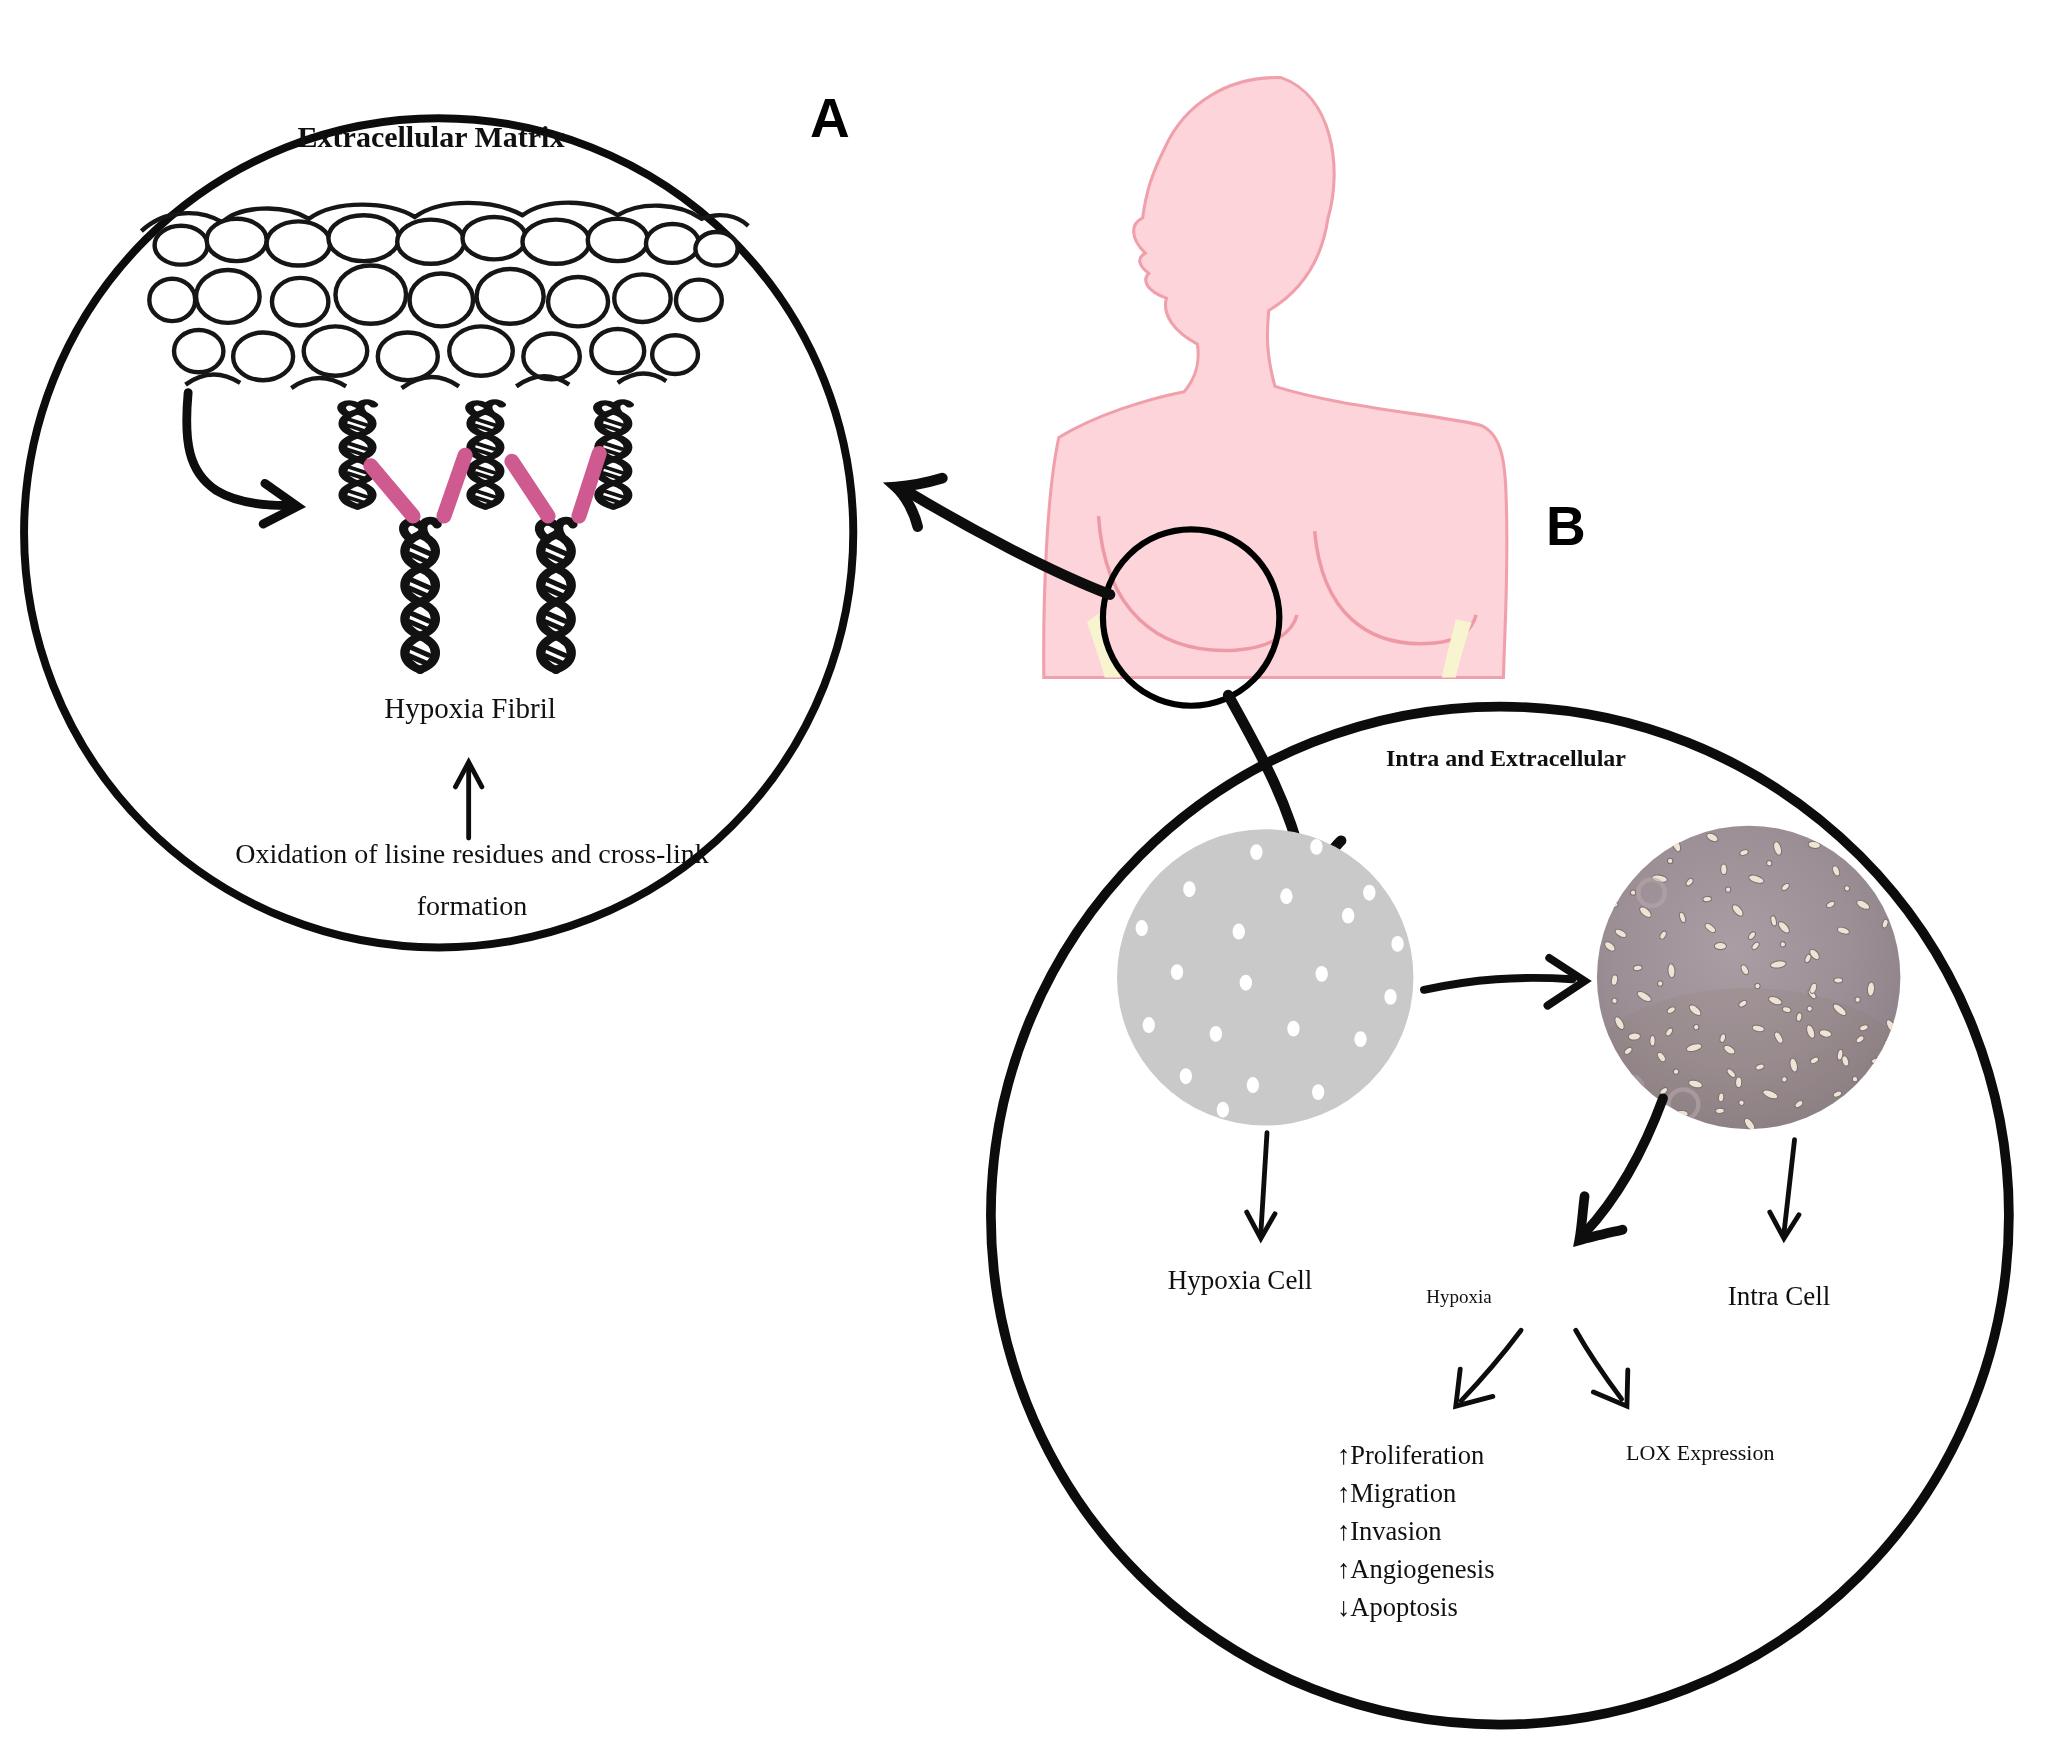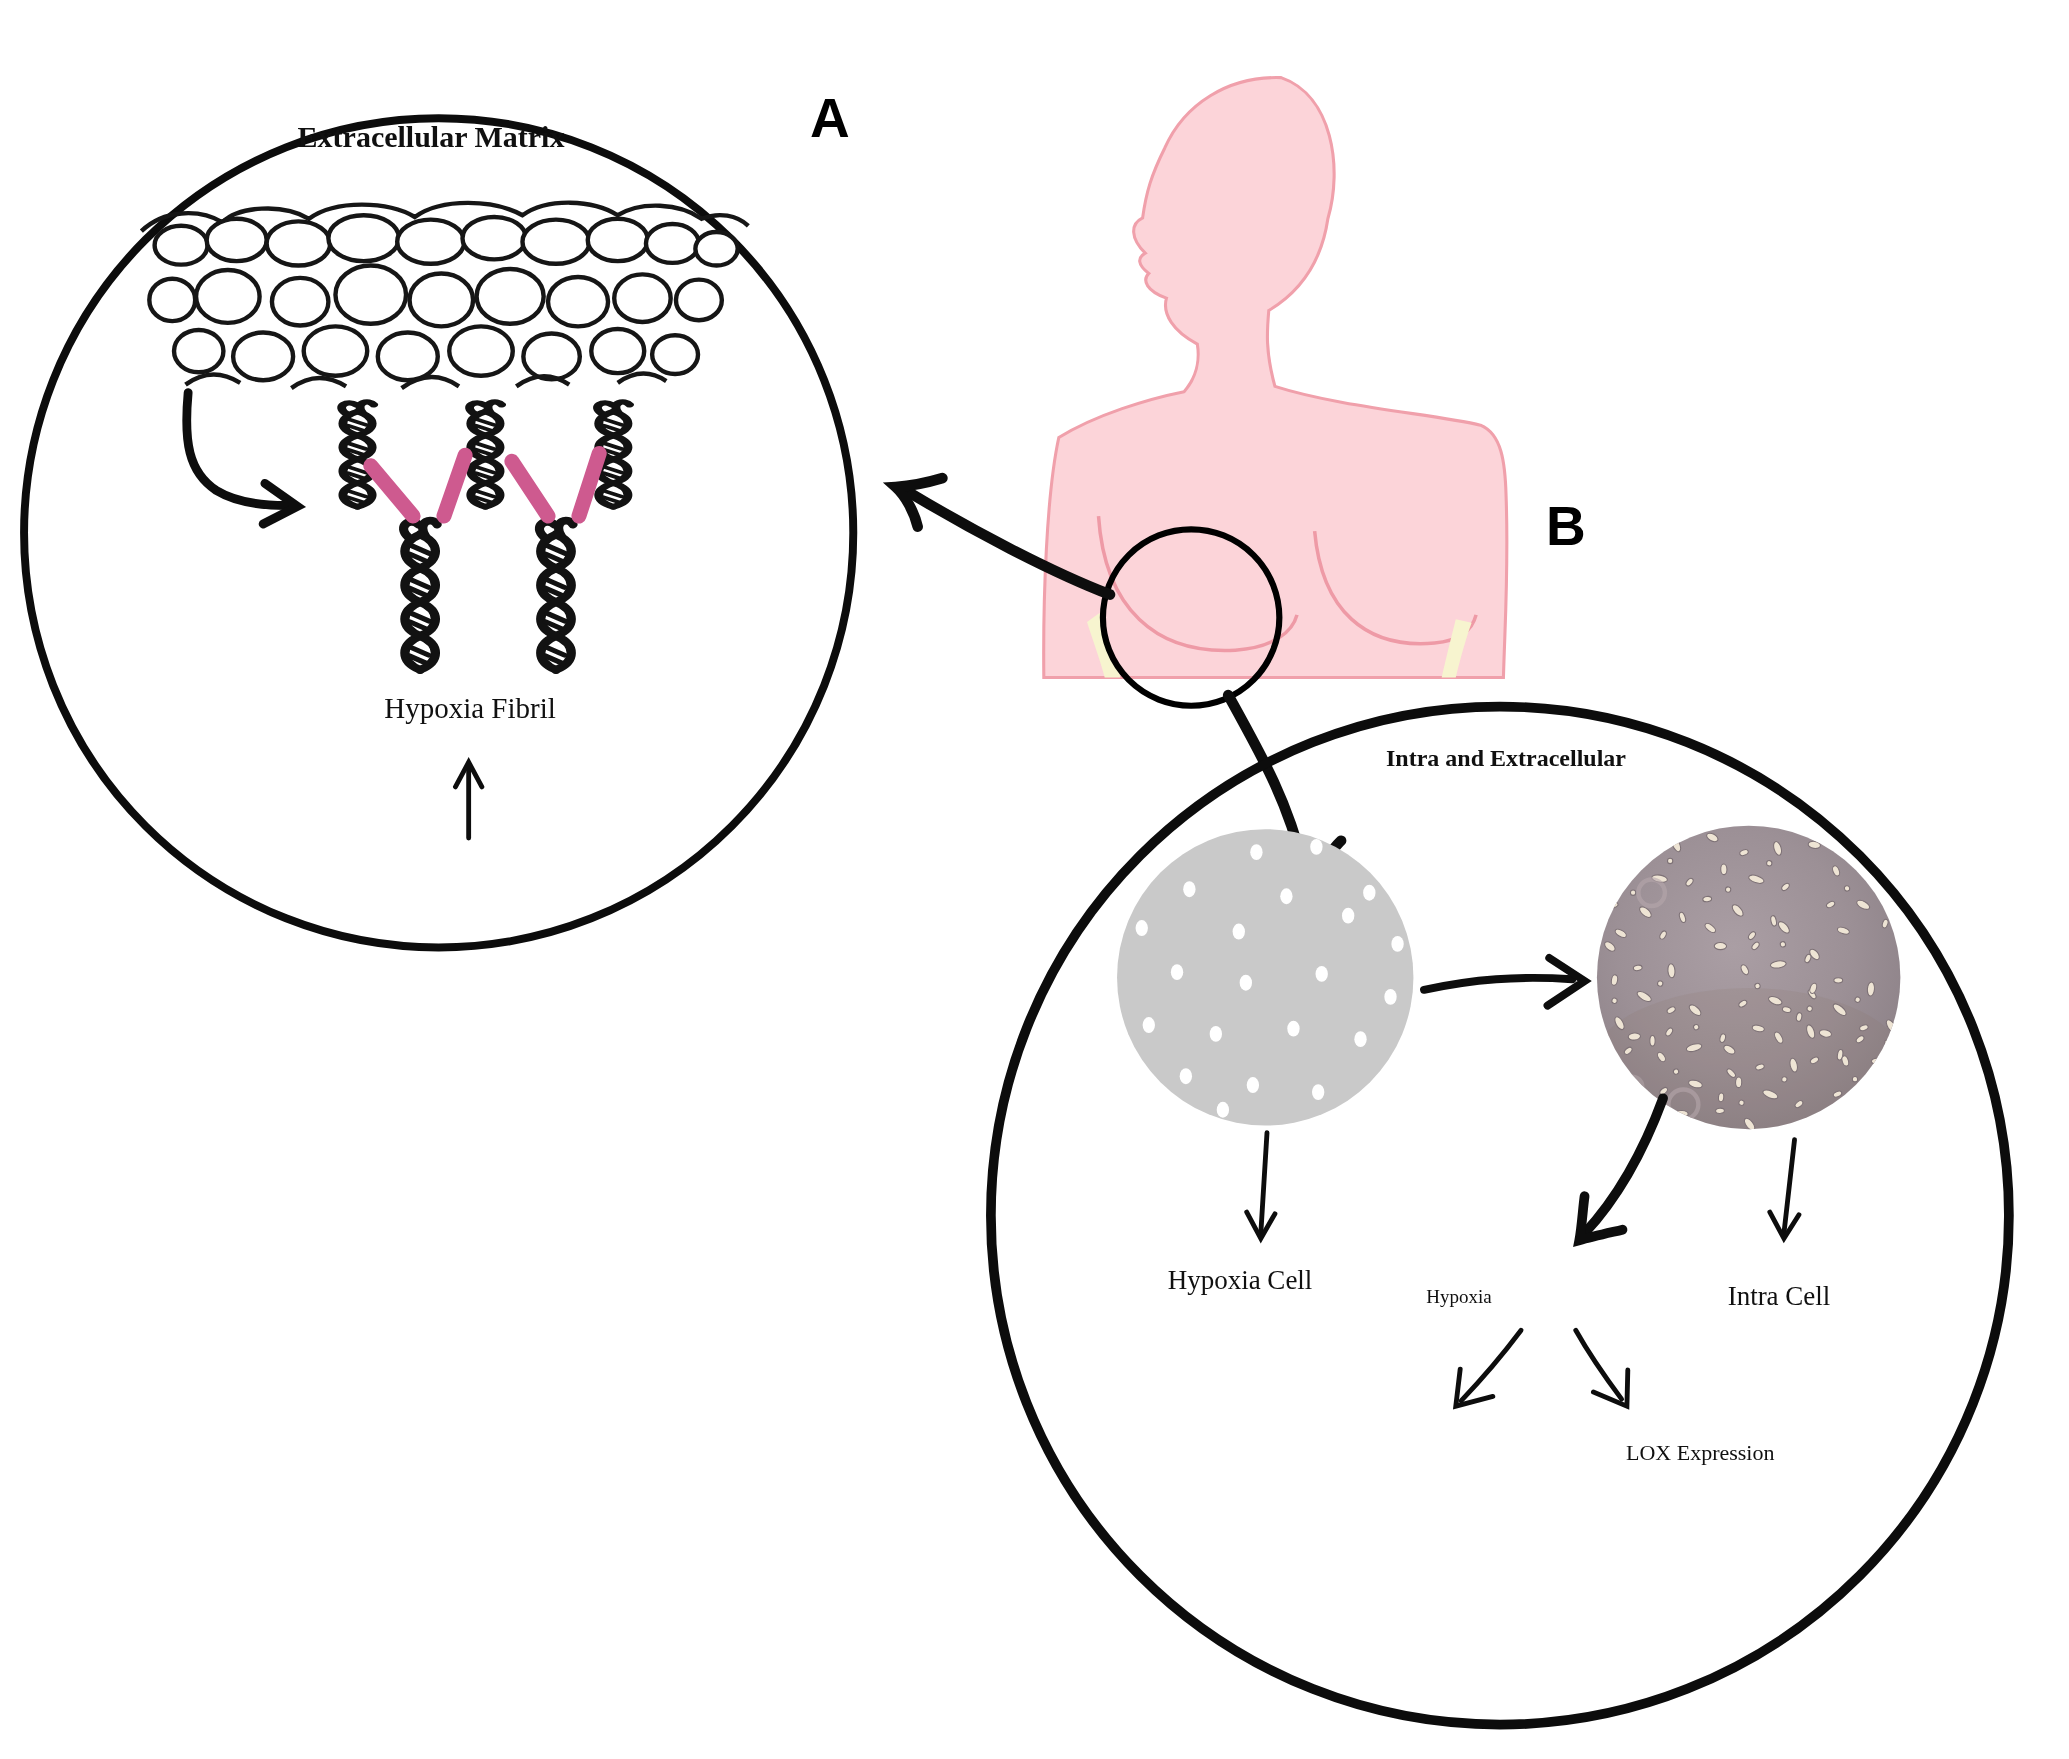--- a/index.html
+++ b/index.html
@@ -258,28 +258,39 @@
     <path d="M1845,1553 L1844,1594 L1806,1578"></path>
   </g>
 </svg>
 
 <div class="plabel" style="left:810px;top:91px">A</div>
 
 <div class="t serif bold" style="left:431px;top:120px;font-size:30px">Extracellular Matrix</div>
 
 <div class="t serif" style="left:470px;top:692px;font-size:29px">Hypoxia Fibril</div>
 
+<div class="cap serif" style="left:472px;top:828px">
+  <div>Oxidation of lisine residues and cross-link</div>
+  <div>formation</div>
+</div>
 
 <div class="plabel" style="left:1546px;top:499px">B</div>
 
 <div class="t serif bold" style="left:1506px;top:745px;font-size:24px">Intra and Extracellular</div>
 
 <div class="t serif" style="left:1240px;top:1265px;font-size:27px">Hypoxia Cell</div>
 
 <div class="t serif" style="left:1459px;top:1286px;font-size:19px">Hypoxia</div>
 
 <div class="t serif" style="left:1779px;top:1281px;font-size:27px">Intra Cell</div>
 
 <div class="tl serif" style="left:1626px;top:1440px;font-size:22px">LOX Expression</div>
 
-
+<div class="tl serif" style="left:1337px;top:1436px">
+  <div class="fx">↑Proliferation</div>
+  <div class="fx">↑Migration</div>
+  <div class="fx">↑Invasion</div>
+  <div class="fx">↑Angiogenesis</div>
+  <div class="fx">↓Apoptosis</div>
 </div>
 
+</div>
+
 
 </body></html>

